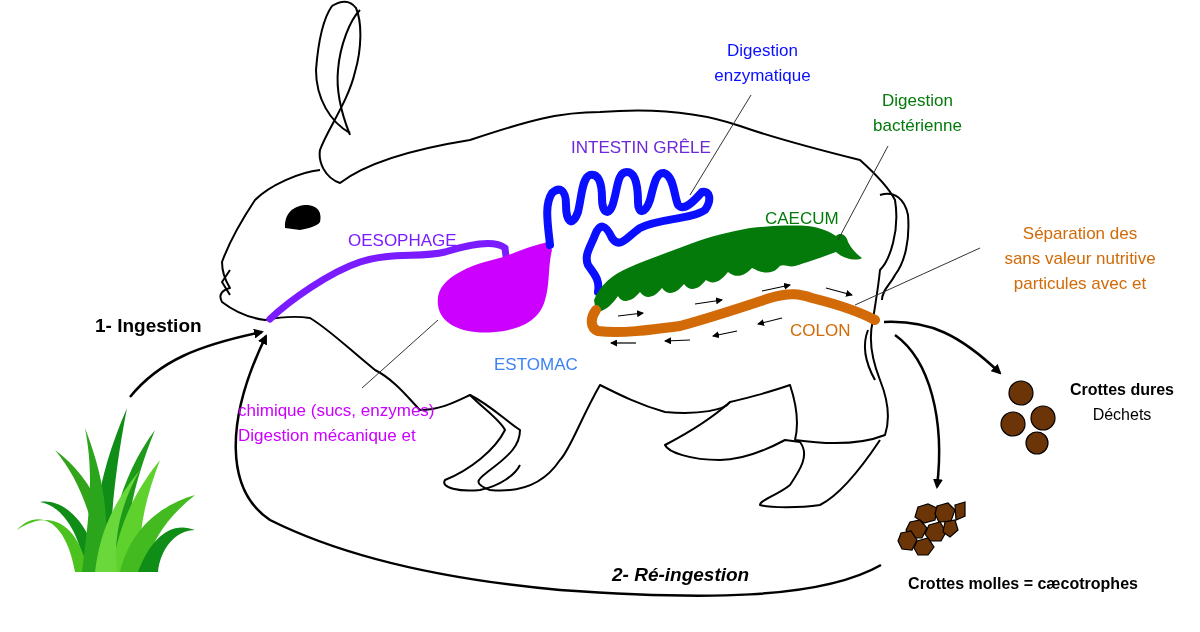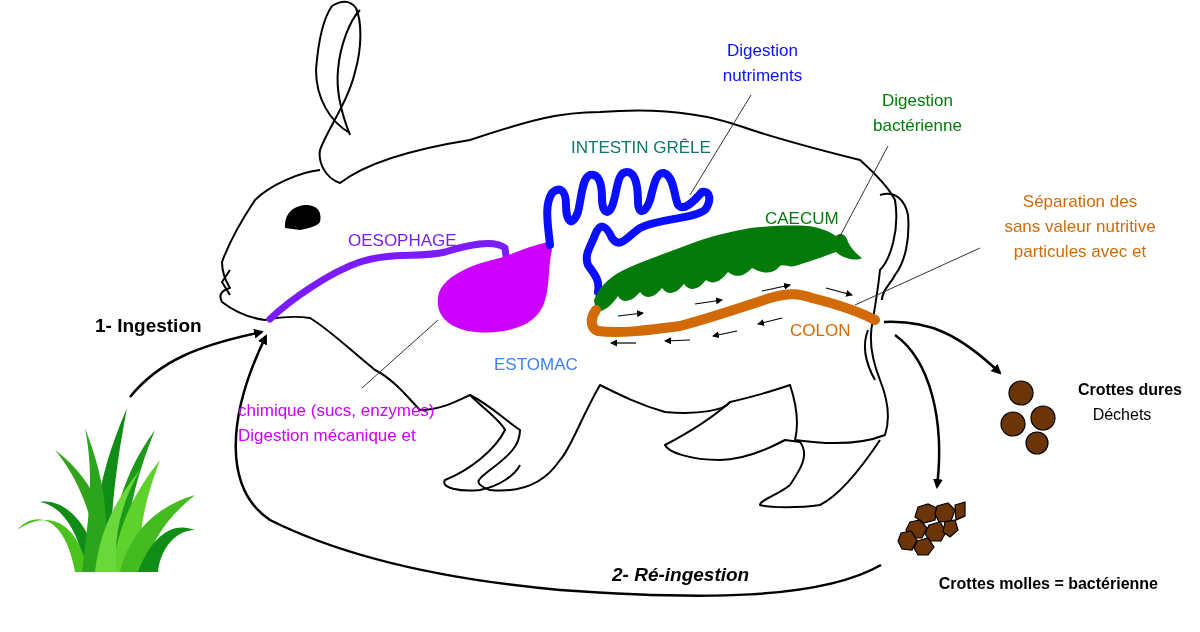--- a/index.html
+++ b/index.html
@@ -1,21 +1,21 @@
 <!DOCTYPE html>
 <html><head>
 <meta charset="utf-8">
 <style>
   html, body { margin: 0; padding: 0; background: #ffffff; }
   body { width: 1200px; height: 632px; position: relative; overflow: hidden;
          font-family: "Liberation Sans", "DejaVu Sans", sans-serif; }
   svg#diagram { position: absolute; left: 0; top: 0; }
   .lbl { position: absolute; text-align: center; white-space: nowrap; line-height: 25px; font-size: 18px; }
   .lbl span { display: block; }
-  .bold { font-weight: bold; text-align: right; }
+  .bold { font-weight: bold; }
   .outline { fill: none; stroke: #000; stroke-width: 2; stroke-linejoin: round; }
   .leader { stroke: #333; stroke-width: 1; }
   .flow { fill: none; stroke: #000; stroke-width: 2.5; }
 </style>
 </head>
 <body>
 
 <svg id="diagram" width="1200" height="632" viewBox="0 0 1200 632">
   <defs>
     <marker id="arrowhead" markerWidth="10" markerHeight="10" refX="8" refY="5" orient="auto" markerUnits="userSpaceOnUse">
@@ -131,38 +131,38 @@
   </g>
 </svg>
 
 <div class="lbl" style="left:348px; top:228px; font-size:17px;">
   <span style="color: rgb(122, 28, 255);">OESOPHAGE</span>
 </div>
 <div class="lbl" style="left:455px; top:352px; font-size:17px;">
   <span style="color: #3b82f6; margin-left: 39px;">ESTOMAC</span>
 </div>
 <div class="lbl" style="left:571px; top:135px; font-size:17px;">
-  <span style="color: #0f766e;">INTESTIN GRÊLE</span>
+  <span style="color: #6d28d9;">INTESTIN GRÊLE</span>
 </div>
 <div class="lbl" style="left:765px; top:206px; font-size:17px;">
   <span style="color: rgb(4, 122, 10);">CAECUM</span>
 </div>
 <div class="lbl" style="left:790px; top:318px; font-size:17px;">
   <span style="color: rgb(209, 106, 7);">COLON</span>
 </div>
 
 <div class="lbl" style="left:700px; top:38px; width:125px; font-size:17px;">
   <span style="color: rgb(10, 16, 255);">Digestion</span>
-  <span style="color: rgb(10, 16, 255);">nutriments</span>
+  <span style="color: rgb(10, 16, 255);">enzymatique</span>
 </div>
 <div class="lbl" style="left:860px; top:88px; width:115px; font-size:17px;">
   <span style="color: rgb(4, 122, 10);">Digestion</span>
   <span style="color: rgb(4, 122, 10);">bactérienne</span>
 </div>
-<div class="lbl" style="left:980px; top:189px; width:200px; font-size:17px;">
+<div class="lbl" style="left:980px; top:221px; width:200px; font-size:17px;">
   <span style="color: rgb(209, 106, 7);">Séparation des</span>
   <span style="color: rgb(209, 106, 7);">sans valeur nutritive</span>
   <span style="color: rgb(209, 106, 7);">particules avec et</span>
 </div>
 <div class="lbl" style="left:238px; top:398px; text-align:left; font-size:17px;">
   <span style="color: rgb(204, 0, 255);">chimique (sucs, enzymes)</span>
   <span style="color: rgb(204, 0, 255);">Digestion mécanique et</span>
 </div>
 
 <div class="lbl bold" style="left:95px; top:313px; font-size:19px;">
@@ -170,14 +170,14 @@
 </div>
 <div class="lbl bold" style="left:612px; top:562px; font-size:19px;font-style:italic;">
   <span>2- Ré-ingestion</span>
 </div>
 
 <div class="lbl" style="left:1062px; top:377px; width:120px; font-size:16px;">
   <span class="bold">Crottes dures</span>
   <span>Déchets</span>
 </div>
 <div class="lbl" style="left:888px; top:572px; width:270px; font-size:16px; line-height:24px;">
-  <span class="bold">Crottes molles = bactérienne</span>
+  <span class="bold">Crottes molles = cæcotrophes</span>
 </div>
 
 </body></html>

